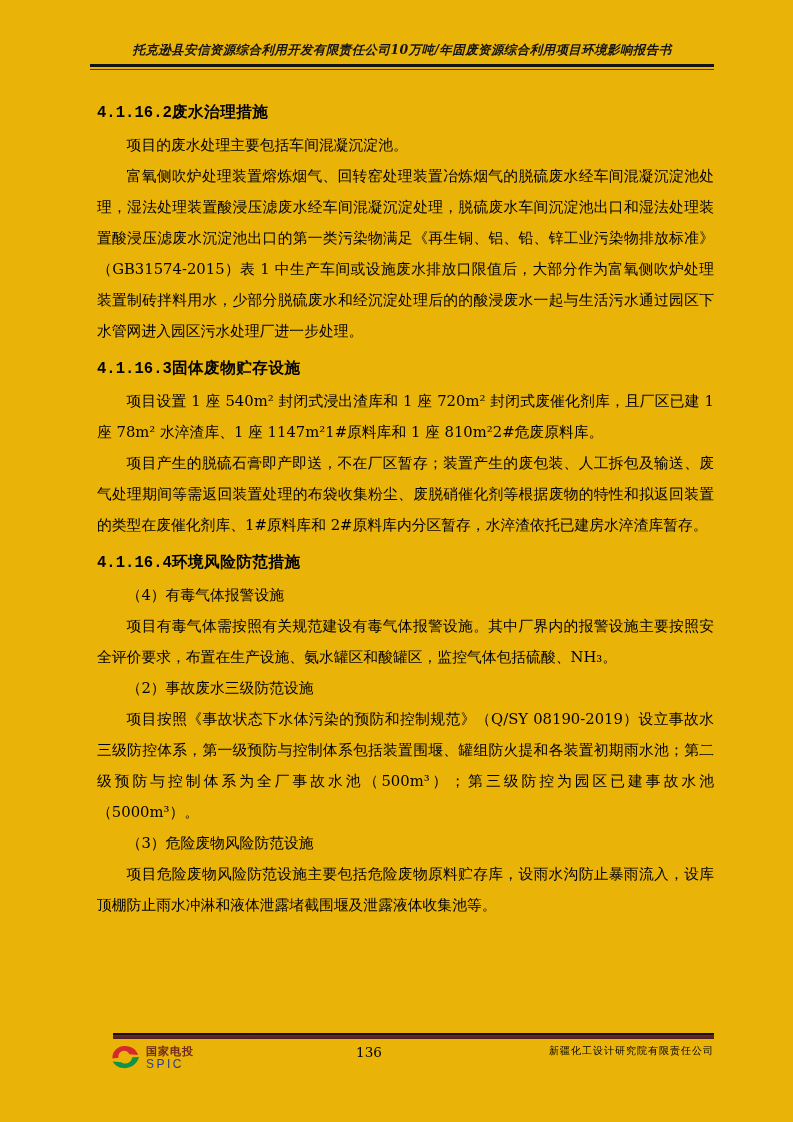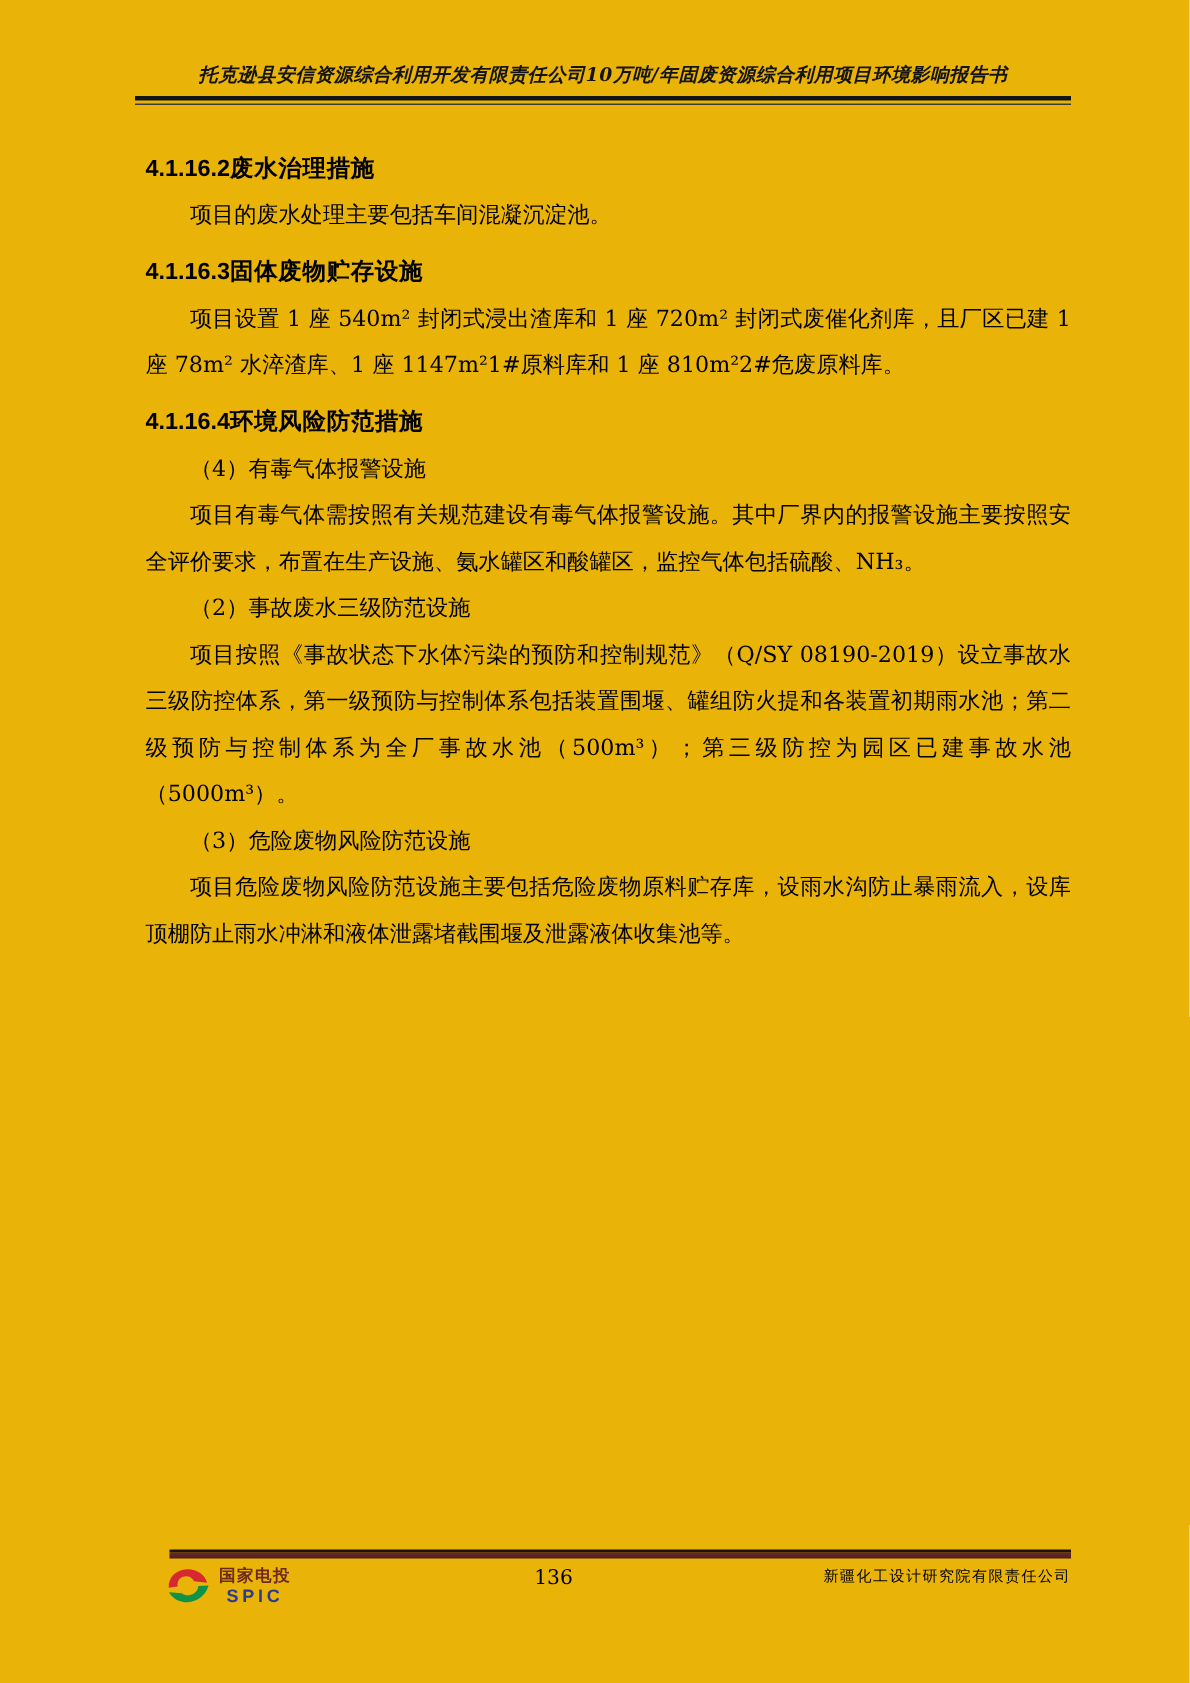--- a/index.html
+++ b/index.html
@@ -32,40 +32,40 @@
   
   .body{
     position:absolute;top:96px;left:97px;width:617px;
     font-size:14.8px;line-height:31px;text-align:justify;
   }
   .sec{
     margin:6px 0 0 0;
     font-size:15.6px;font-weight:bold;line-height:31px;text-align:left;
   }
   .sec.first{margin-top:0;}
-  .sec-num{font-family:Liberation Sans, sans-serif;}
+  .sec-num{font-family:Liberation Mono, monospace;}
   .sec-title{font-family:"Liberation Sans","DejaVu Sans",sans-serif;letter-spacing:0.5px;}
   .body p{margin:0;text-indent:2em;}
   
   .footer-rule{
     position:absolute;top:1033px;left:113px;width:601px;
     height:4px;
     background:linear-gradient(#6b2a2a,#501d1d);
     border-top:2px solid #201010;
   }
   .logo{position:absolute;top:1044px;left:110px;display:flex;align-items:center;}
   .logo-mark{width:32px;height:27px;display:block;}
   .logo-text{margin-left:4px;line-height:1;}
   .logo-cn{
     font-family:"Liberation Sans","DejaVu Sans",sans-serif;
     font-weight:bold;font-size:11px;letter-spacing:1px;color:#6d2a1a;
   }
   .logo-en{
     font-family:"Liberation Sans","DejaVu Sans",sans-serif;
-    font-weight:bold;font-size:12px;letter-spacing:2.5px;color:#2b3a92;margin-top:1px;text-align:center;
+    font-weight:normal;font-size:12px;letter-spacing:2.5px;color:#2b3a92;margin-top:1px;
   }
   .page-number{
     position:absolute;top:1044px;left:369px;transform:translateX(-50%);
     font-size:13.5px;
   }
   .company{
     position:absolute;top:1044px;right:79px;
     font-size:10px;letter-spacing:1px;
   }
 </style>
@@ -78,25 +78,27 @@
     <div class="header-title">托克逊县安信资源综合利用开发有限责任公司10万吨/年固废资源综合利用项目环境影响报告书</div>
     <div class="header-rule"></div>
   </div>
 
   <div class="body">
 
     <div class="sec first">
       <span class="sec-num">4.1.16.2</span><span class="sec-title">废水治理措施</span>
     </div>
     <p>项目的废水处理主要包括车间混凝沉淀池。</p>
+    <p>富氧侧吹炉处理装置熔炼烟气、回转窑处理装置冶炼烟气的脱硫废水经车间混凝沉淀池处理，湿法处理装置酸浸压滤废水经车间混凝沉淀处理，脱硫废水车间沉淀池出口和湿法处理装置酸浸压滤废水沉淀池出口的第一类污染物满足《再生铜、铝、铅、锌工业污染物排放标准》（GB31574-2015）表 1 中生产车间或设施废水排放口限值后，大部分作为富氧侧吹炉处理装置制砖拌料用水，少部分脱硫废水和经沉淀处理后的的酸浸废水一起与生活污水通过园区下水管网进入园区污水处理厂进一步处理。</p>
 
     <div class="sec">
       <span class="sec-num">4.1.16.3</span><span class="sec-title">固体废物贮存设施</span>
     </div>
     <p>项目设置 1 座 540m² 封闭式浸出渣库和 1 座 720m² 封闭式废催化剂库，且厂区已建 1 座 78m² 水淬渣库、1 座 1147m²1#原料库和 1 座 810m²2#危废原料库。</p>
+    <p>项目产生的脱硫石膏即产即送，不在厂区暂存；装置产生的废包装、人工拆包及输送、废气处理期间等需返回装置处理的布袋收集粉尘、废脱硝催化剂等根据废物的特性和拟返回装置的类型在废催化剂库、1#原料库和 2#原料库内分区暂存，水淬渣依托已建房水淬渣库暂存。</p>
 
     <div class="sec">
       <span class="sec-num">4.1.16.4</span><span class="sec-title">环境风险防范措施</span>
     </div>
     <p>（4）有毒气体报警设施</p>
     <p>项目有毒气体需按照有关规范建设有毒气体报警设施。其中厂界内的报警设施主要按照安全评价要求，布置在生产设施、氨水罐区和酸罐区，监控气体包括硫酸、NH₃。</p>
     <p>（2）事故废水三级防范设施</p>
     <p>项目按照《事故状态下水体污染的预防和控制规范》（Q/SY 08190-2019）设立事故水三级防控体系，第一级预防与控制体系包括装置围堰、罐组防火提和各装置初期雨水池；第二级预防与控制体系为全厂事故水池（500m³）；第三级防控为园区已建事故水池（5000m³）。</p>
     <p>（3）危险废物风险防范设施</p>
     <p>项目危险废物风险防范设施主要包括危险废物原料贮存库，设雨水沟防止暴雨流入，设库顶棚防止雨水冲淋和液体泄露堵截围堰及泄露液体收集池等。</p>

